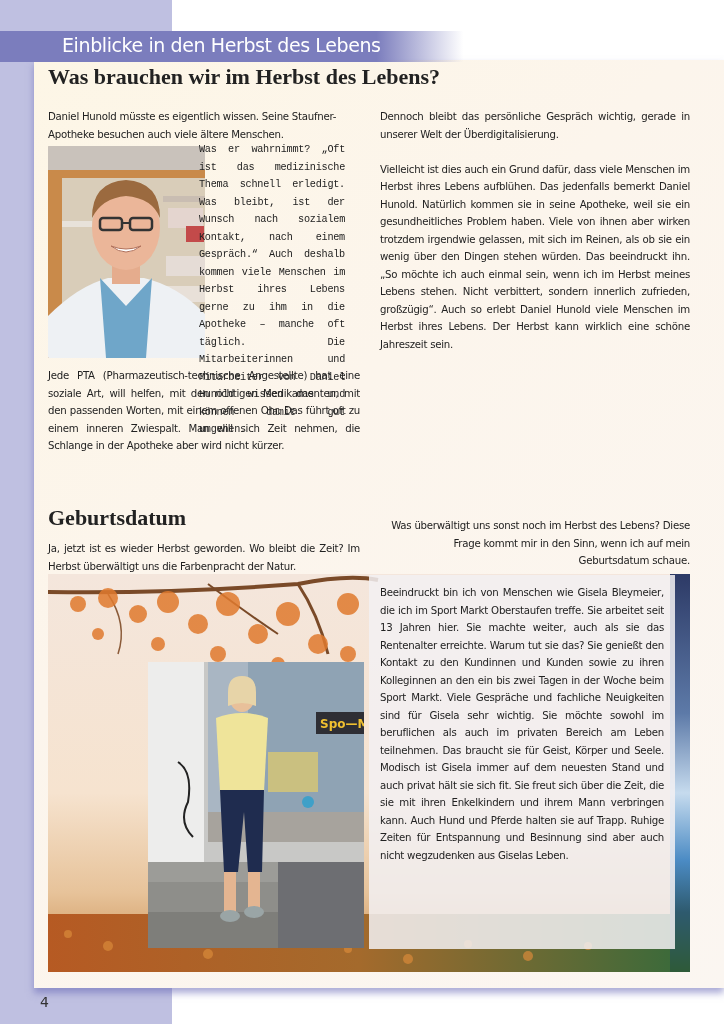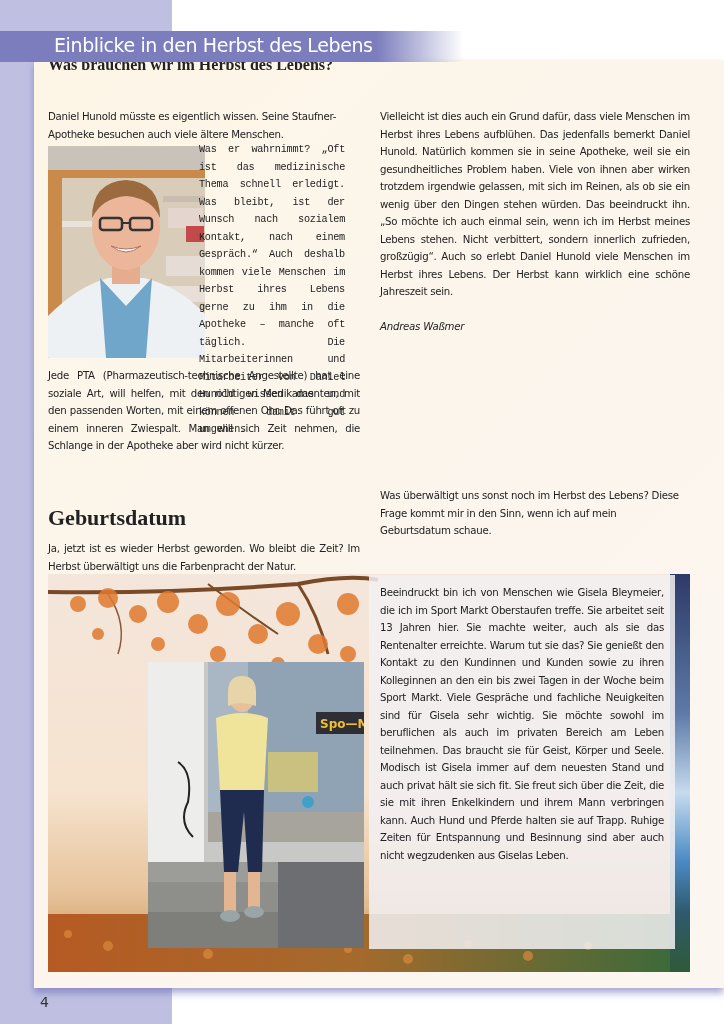--- a/index.html
+++ b/index.html
@@ -13,28 +13,28 @@
     background: linear-gradient(135deg, #fdf6e6 0%, #fcf5ec 40%, #fbf6f1 100%);
     box-shadow: 0 5px 7px rgba(100,100,180,0.55);
   }
 
   .section-banner {
     position: absolute; left: 0; top: 31px; width: 724px; height: 31px;
     background: linear-gradient(90deg, #7b7dbd 0%, #7b7dbd 52%, rgba(123,125,189,0.0) 64%);
     z-index: 3;
   }
   .section-banner-text {
-    position: absolute; left: 54px; top: 3px;
+    position: absolute; left: 62px; top: 3px;
     font-family: "DejaVu Sans", sans-serif; font-size: 19px; color: #ffffff; letter-spacing: -0.4px;
     font-weight: normal;
   }
 
   .h1 {
-    position: absolute; left: 48px; top: 56px;
-    font-family: "Liberation Serif", serif; font-weight: bold; font-size: 16px; color: #222;
+    position: absolute; left: 48px; top: 64px;
+    font-family: "Liberation Serif", serif; font-weight: bold; font-size: 22px; color: #222;
   }
   .h2 {
     position: absolute; left: 48px; top: 505px;
     font-family: "Liberation Serif", serif; font-weight: bold; font-size: 22px; color: #222;
   }
 
   .body-text {
     font-family: "DejaVu Sans", sans-serif; font-size: 10.2px; line-height: 17.5px; color: #222;
     text-align: justify; letter-spacing: -0.25px;
   }
@@ -42,21 +42,21 @@
   .col-left-intro { position: absolute; left: 48px; top: 108px; width: 312px; text-align: left; }
   .photo-man { position: absolute; left: 48px; top: 146px; width: 157px; height: 212px; overflow: hidden; border-radius: 1px; }
   .col-left-wrap { position: absolute; left: 199px; top: 141px; width: 146px; font-family: Liberation Mono, monospace; }
   .col-left-rest { position: absolute; left: 48px; top: 367px; width: 312px; }
 
   .col-right { position: absolute; left: 380px; top: 108px; width: 310px; }
   .col-right p { margin-bottom: 17.5px; }
   .signature { font-style: italic; }
 
   .lebens-intro { position: absolute; left: 48px; top: 540px; width: 312px; }
-  .right-intro { position: absolute; left: 380px; top: 487px; width: 310px; text-align: left; }
+  .right-intro { position: absolute; left: 380px; top: 517px; width: 310px; text-align: right; }
 
   .autumn-photo {
     position: absolute; left: 48px; top: 574px; width: 642px; height: 398px; overflow: hidden;
   }
   .photo-woman { position: absolute; left: 148px; top: 662px; width: 216px; height: 286px; overflow: hidden; }
 
   .text-box {
     position: absolute; left: 369px; top: 575px; width: 306px; height: 374px;
     background: rgba(242,240,242,0.86);
     padding: 9px 11px 0 11px;
@@ -111,22 +111,22 @@
 
     <path d="M63 100 Q78 112 93 100 Q78 106 63 100 Z" fill="#fff" stroke="#b0705a" stroke-width="1"></path>
   </svg>
 </div>
 
 <div class="body-text col-left-wrap">Was er wahrnimmt? „Oft ist das medizinische Thema schnell erledigt. Was bleibt, ist der Wunsch nach sozialem Kontakt, nach einem Gespräch.“ Auch deshalb kommen viele Menschen im Herbst ihres Lebens gerne zu ihm in die Apotheke – manche oft täglich. Die Mitarbeiterinnen und Mitarbeiter von Daniel Hunold wissen das und können damit gut umgehen.</div>
 
 <div class="body-text col-left-rest">Jede PTA (Pharmazeutisch-technische Angestellte) hat eine soziale Art, will helfen, mit den richtigen Medikamenten, mit den passenden Worten, mit einem offenen Ohr. Das führt oft zu einem inneren Zwiespalt. Man will sich Zeit nehmen, die Schlange in der Apotheke aber wird nicht kürzer.</div>
 
 <div class="body-text col-right">
+  <p>Dennoch bleibt das persönliche Gespräch wichtig, gerade in unserer Welt der Überdigitalisierung.</p>
   <p>Vielleicht ist dies auch ein Grund dafür, dass viele Menschen im Herbst ihres Lebens aufblühen. Das jedenfalls bemerkt Daniel Hunold. Natürlich kommen sie in seine Apotheke, weil sie ein gesundheitliches Problem haben. Viele von ihnen aber wirken trotzdem irgendwie gelassen, mit sich im Reinen, als ob sie ein wenig über den Dingen stehen würden. Das beeindruckt ihn. „So möchte ich auch einmal sein, wenn ich im Herbst meines Lebens stehen. Nicht verbittert, sondern innerlich zufrieden, großzügig“. Auch so erlebt Daniel Hunold viele Menschen im Herbst ihres Lebens. Der Herbst kann wirklich eine schöne Jahreszeit sein.</p>
-  <p class="signature">Andreas Waßmer</p>
 </div>
 
 <h2 class="h2">Geburtsdatum</h2>
 
 <div class="body-text lebens-intro">Ja, jetzt ist es wieder Herbst geworden. Wo bleibt die Zeit? Im Herbst überwältigt uns die Farbenpracht der Natur.</div>
 
 <div class="body-text right-intro">Was überwältigt uns sonst noch im Herbst des Lebens? Diese Frage kommt mir in den Sinn, wenn ich auf mein Geburtsdatum schaue.</div>
 
 <div class="autumn-photo">
   <svg width="642" height="398" viewBox="0 0 642 398" xmlns="http://www.w3.org/2000/svg">

